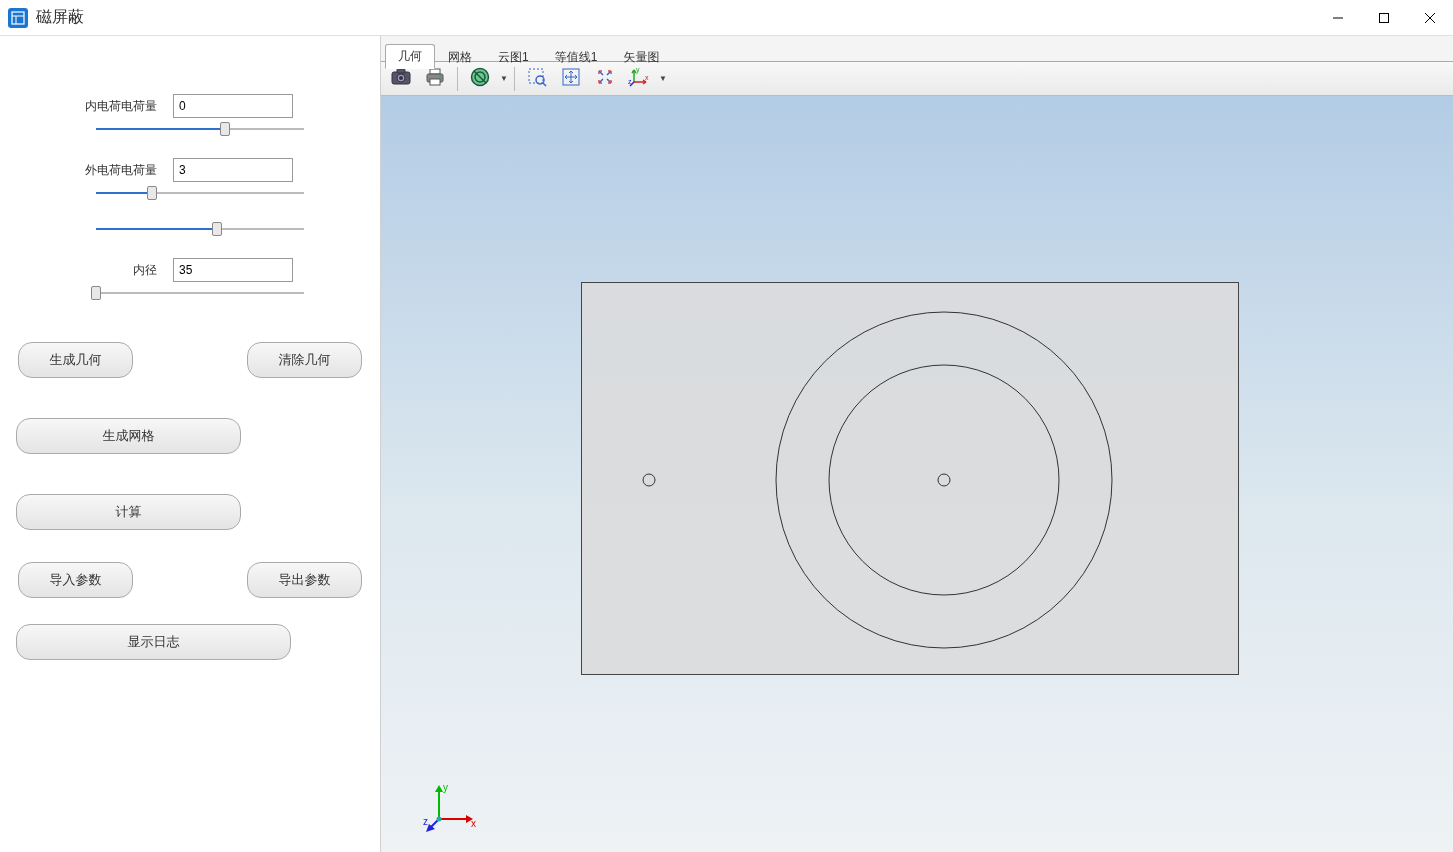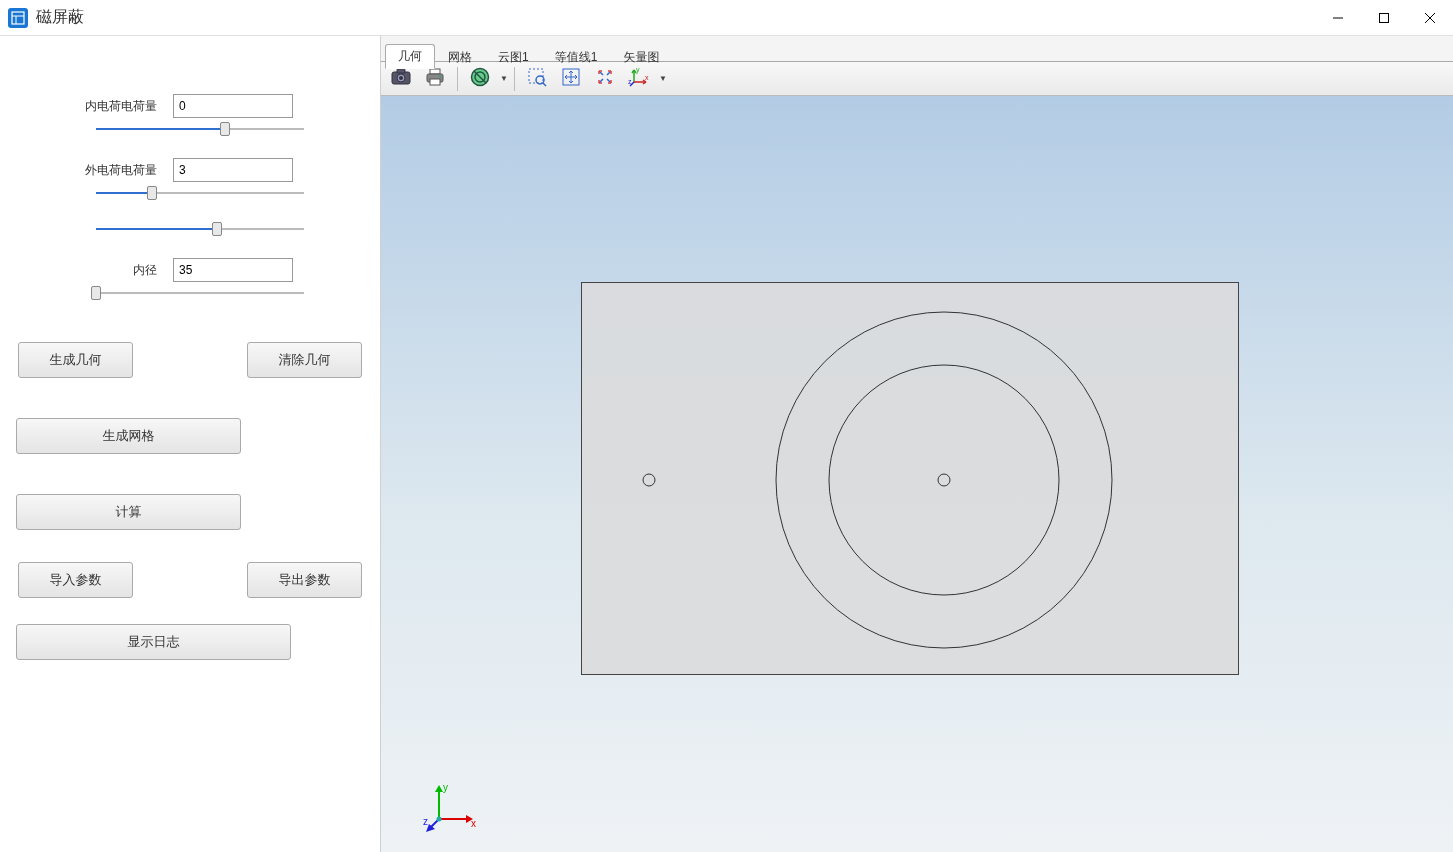--- a/index.html
+++ b/index.html
@@ -93,21 +93,21 @@
     width: 10px; height: 14px;
     background: #e8e8e8;
     border: 1px solid #888;
     border-radius: 2px;
     transform: translateX(-50%);
   }
   .btn {
     height: 36px;
     background: linear-gradient(#f7f7f7, #e4e4e4);
     border: 1px solid #aaa;
-    border-radius: 3px;
+    border-radius: 14px;
     cursor: pointer;
     font-size: 13px;
     display: flex;
     align-items: center;
     justify-content: center;
   }
   .btn-row {
     display: flex;
     justify-content: space-between;
     margin-top: 42px;

